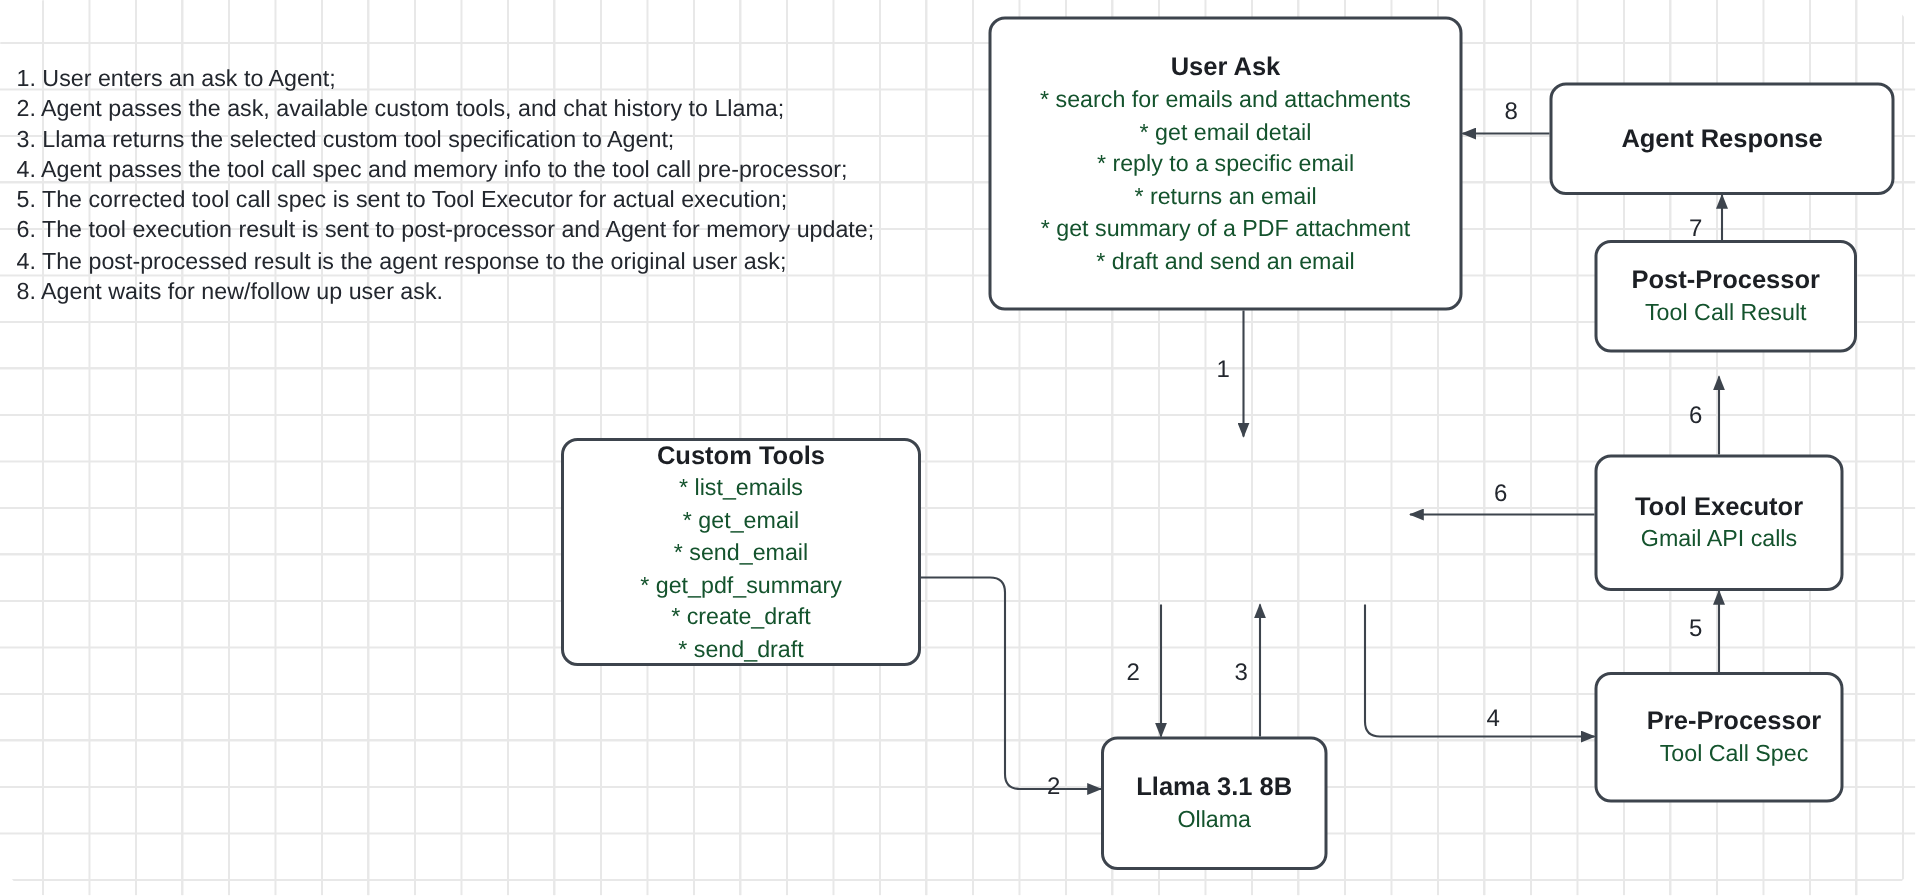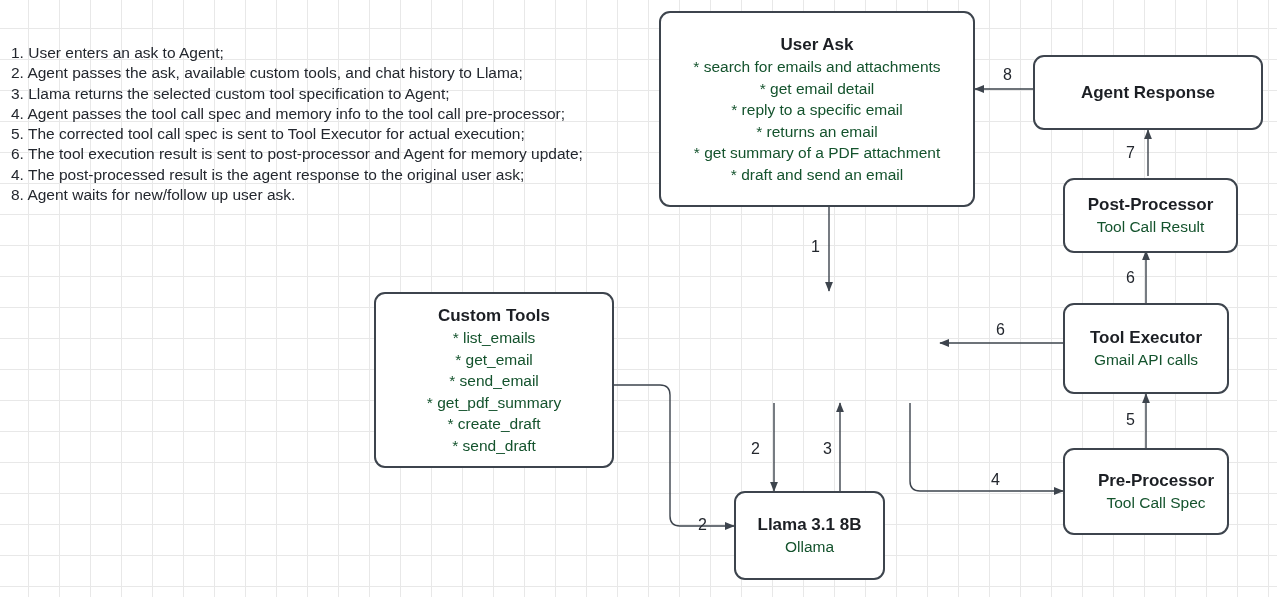--- a/index.html
+++ b/index.html
@@ -15,20 +15,21 @@
     background-image:
       linear-gradient(to right, #e8e8e8 1px, transparent 1px),
       linear-gradient(to bottom, #e8e8e8 1px, transparent 1px),
       linear-gradient(to right, #d6d6d6 1px, transparent 1px),
       linear-gradient(to bottom, #d6d6d6 1px, transparent 1px);
     background-size: 31px 31px, 31px 31px, 124px 124px, 124px 124px;
     background-position: -3px -3px, -3px -3px, -3px -3px, -3px -3px;
     overflow: hidden;
     font-family: "Liberation Sans", sans-serif;
     color: #23272e;
+    border-radius: 32px;
   }
   .legend {
     position: absolute;
     left: 11px;
     top: 43px;
     font-size: 15.5px;
     line-height: 20.3px;
     color: #23272e;
     white-space: nowrap;
   }
@@ -56,22 +57,22 @@
   .node .sub {
     font-size: 15.5px;
     line-height: 21.5px;
     color: #14532d;
     white-space: nowrap;
   }
 
   
   #node-user-ask      { left: 659px; top: 11px;  width: 316px; height: 196px; }
   #node-agent-response{ left: 1033px;top: 55px;  width: 230px; height: 75px;  }
-  #node-post-processor{ left: 1063px;top: 178px; width: 175px; height: 75px;  }
-  #node-custom-tools  { left: 374px; top: 292px; width: 240px; height: 176px; }
+  #node-post-processor{ left: 1063px;top: 160px; width: 175px; height: 75px;  }
+  #node-custom-tools  { left: 374px; top: 292px; width: 240px; height: 152px; }
   #node-email-agent   { left: 718px; top: 291px; width: 222px; height: 112px; }
   #node-tool-executor { left: 1063px;top: 303px; width: 166px; height: 91px;  }
   #node-pre-processor { left: 1063px;top: 448px; width: 166px; height: 87px; padding-left: 20px;  }
   #node-llama         { left: 734px; top: 491px; width: 151px; height: 89px;  }
 
   #edges {
     position: absolute;
     left: 0; top: 0;
     width: 1277px; height: 597px;
     pointer-events: none;

